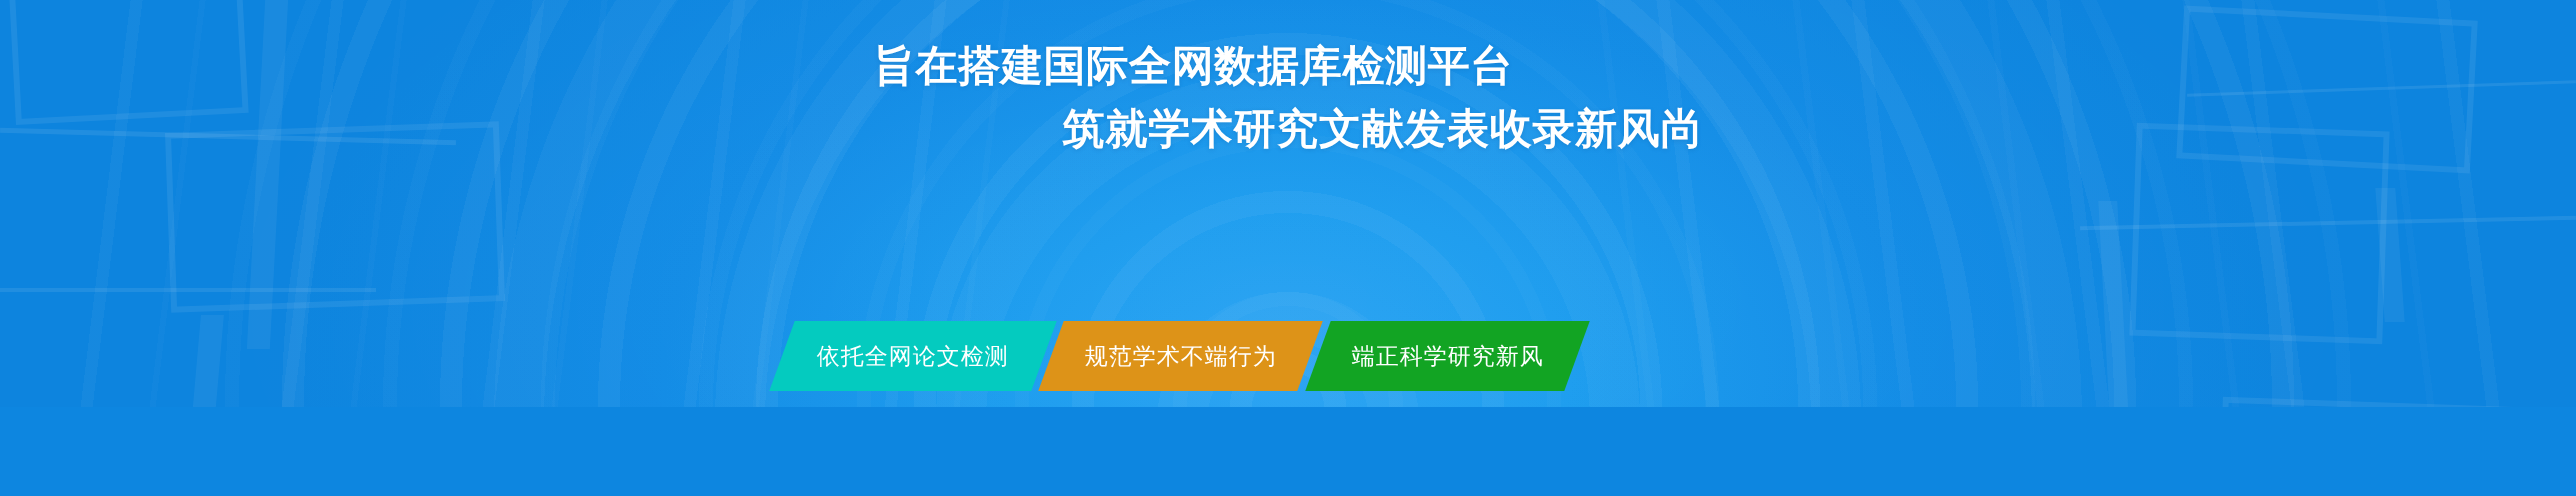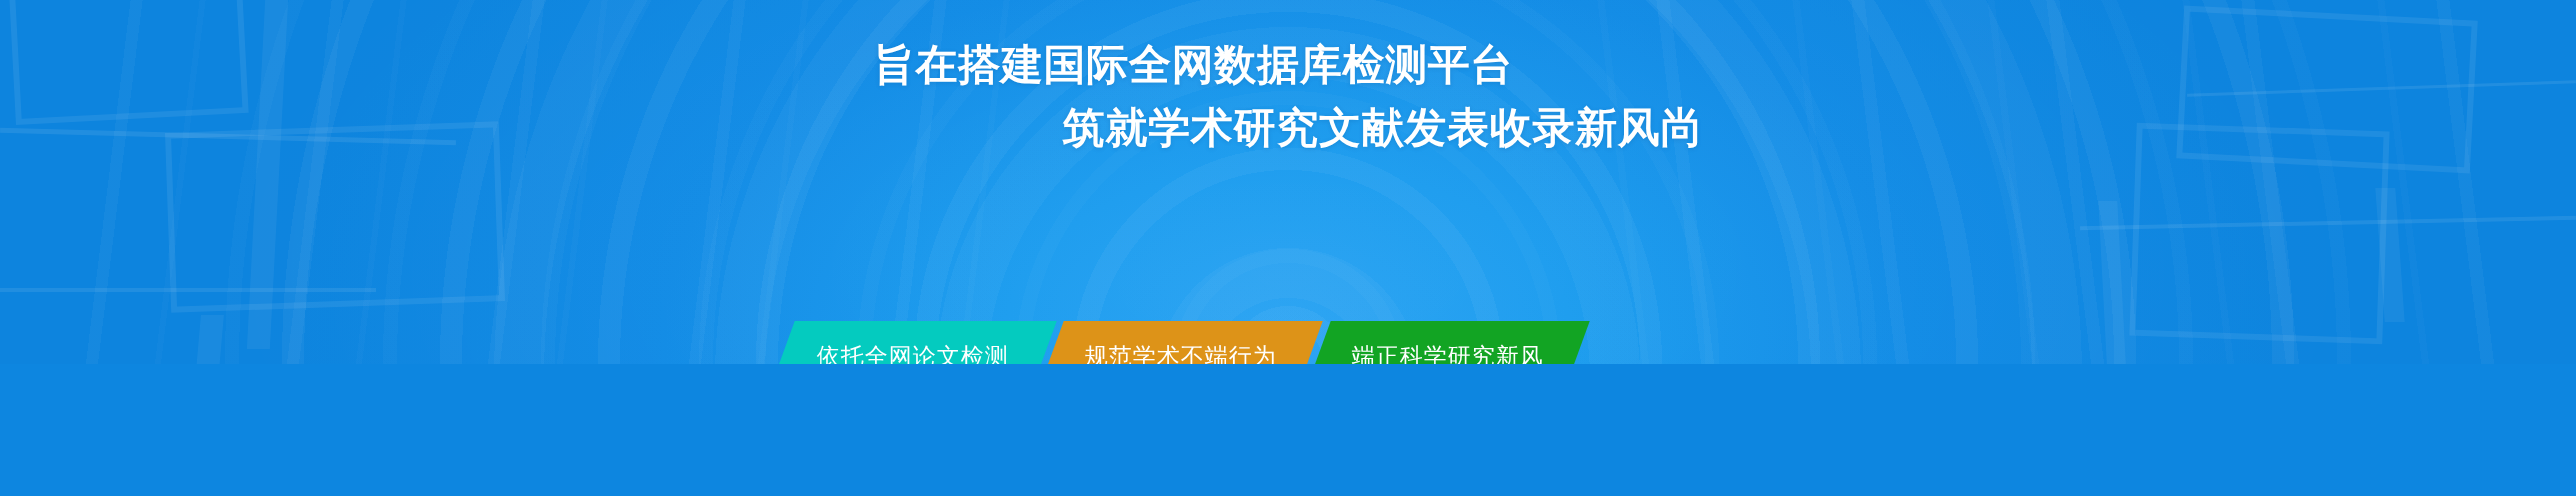--- a/index.html
+++ b/index.html
@@ -3,24 +3,24 @@
 <meta charset="utf-8">
 <style>
   html, body {
     margin: 0;
     padding: 0;
     background: #0d86e0;
   }
   #banner {
     position: relative;
     width: 2576px;
-    height: 364px;
+    height: 407px;
     overflow: hidden;
     background: #0f8ae5;
-    font-family: Liberation Serif, serif;
+    font-family: Liberation Sans, sans-serif;
   }
 
   
   .bg-base {
     position: absolute;
     inset: 0;
     background:
       radial-gradient(ellipse 1006px 604px at 50% 92%, #23a0f2 0%, #169aee 28%, #0f8ae5 62%, #0d84de 100%);
   }
 

